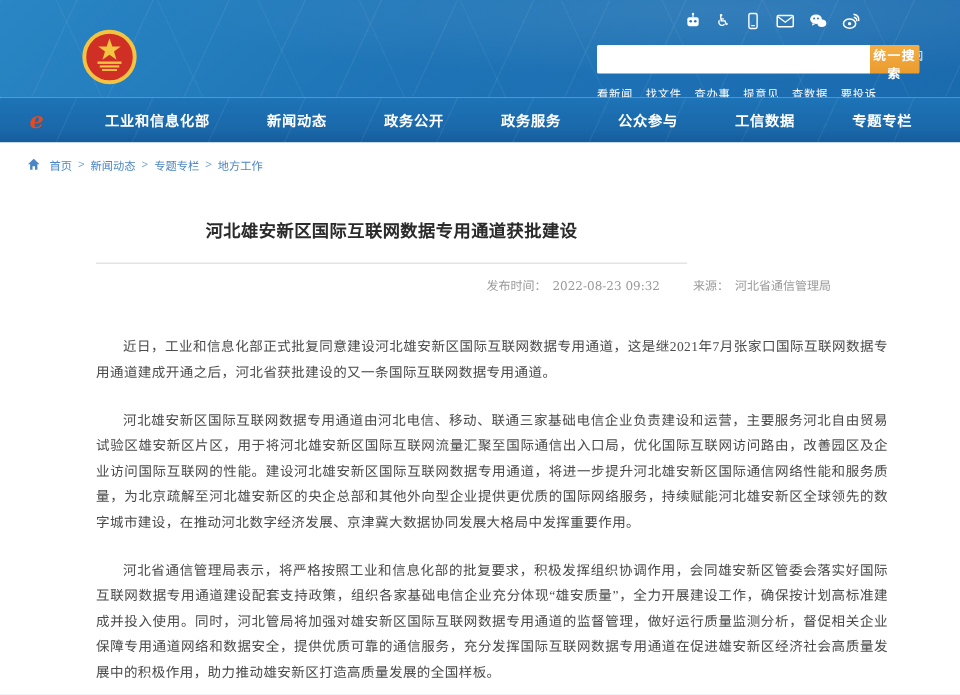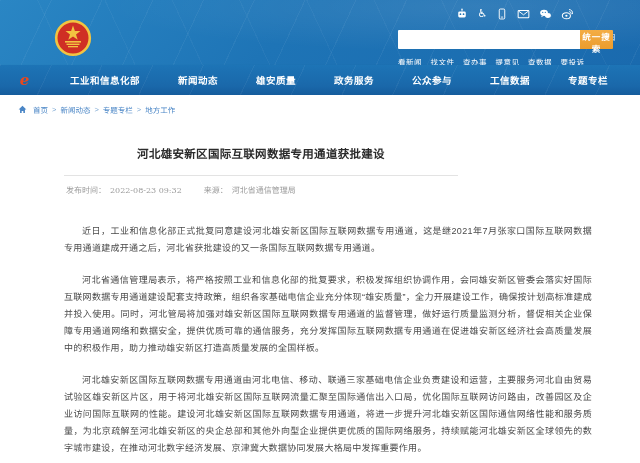--- a/index.html
+++ b/index.html
@@ -71,28 +71,28 @@
   .breadcrumb a { color:#4a86c6; text-decoration:none; }
   .breadcrumb .sep { color:#7aa6d2; }
   .breadcrumb svg { display:block; margin-right:2px; }
   .article { position:absolute; left:64px; top:0; width:528px; }
   .article-title {
     margin-top:50px; width:394px; text-align:center;
     font-size:11.5px; font-weight:bold; color:#2b2b2b; letter-spacing:0.3px;
   }
   .divider { margin-top:14px; width:394px; border:none; border-top:1px solid #e3e3e3; }
   .meta {
-    margin-top:8px; width:492px; text-align:left;
+    margin-top:8px; width:492px; text-align:right;
     font-size:8px; color:#9a9a9a; font-family:"DejaVu Serif", serif;
   }
   .meta span { margin:0 2px; }
   .meta .gap { display:inline-block; width:14px; }
   .body-text { margin-top:28px; }
   .body-text p {
-    font-family:Liberation Sans, sans-serif;
+    font-family:Liberation Serif, serif;
     font-size:9px; color:#4a4a4a; line-height:17px;
     text-align:justify; text-indent:2em; margin-bottom:15px;
     letter-spacing:0.3px;
   }
 </style>
 </head>
 <body>
 
 <div class="page">
 
@@ -172,21 +172,21 @@
       <a href="#">查数据</a>
       <a href="#">要投诉</a>
     </div>
   </div>
 
   <div class="nav">
     <div class="texture"></div>
     <span class="e-logo">e</span>
     <a href="#">工业和信息化部</a>
     <a href="#">新闻动态</a>
-    <a href="#">雄安质量</a>
+    <a href="#">政务公开</a>
     <a href="#">政务服务</a>
     <a href="#">公众参与</a>
     <a href="#">工信数据</a>
     <a href="#">专题专栏</a>
   </div>
 
   <div class="content">
 
     <div class="breadcrumb">
       <span>
@@ -204,19 +204,19 @@
     </div>
 
     <div class="article">
       <h1 class="article-title">河北雄安新区国际互联网数据专用通道获批建设</h1>
       <hr class="divider">
       <div class="meta">
         <span>发布时间：</span><span>2022-08-23 09:32</span><span class="gap"></span><span>来源：</span><span>河北省通信管理局</span>
       </div>
       <div class="body-text">
         <p>近日，工业和信息化部正式批复同意建设河北雄安新区国际互联网数据专用通道，这是继2021年7月张家口国际互联网数据专用通道建成开通之后，河北省获批建设的又一条国际互联网数据专用通道。</p>
+        <p>河北雄安新区国际互联网数据专用通道由河北电信、移动、联通三家基础电信企业负责建设和运营，主要服务河北自由贸易试验区雄安新区片区，用于将河北雄安新区国际互联网流量汇聚至国际通信出入口局，优化国际互联网访问路由，改善园区及企业访问国际互联网的性能。建设河北雄安新区国际互联网数据专用通道，将进一步提升河北雄安新区国际通信网络性能和服务质量，为北京疏解至河北雄安新区的央企总部和其他外向型企业提供更优质的国际网络服务，持续赋能河北雄安新区全球领先的数字城市建设，在推动河北数字经济发展、京津冀大数据协同发展大格局中发挥重要作用。</p>
         <p>河北省通信管理局表示，将严格按照工业和信息化部的批复要求，积极发挥组织协调作用，会同雄安新区管委会落实好国际互联网数据专用通道建设配套支持政策，组织各家基础电信企业充分体现“雄安质量”，全力开展建设工作，确保按计划高标准建成并投入使用。同时，河北管局将加强对雄安新区国际互联网数据专用通道的监督管理，做好运行质量监测分析，督促相关企业保障专用通道网络和数据安全，提供优质可靠的通信服务，充分发挥国际互联网数据专用通道在促进雄安新区经济社会高质量发展中的积极作用，助力推动雄安新区打造高质量发展的全国样板。</p>
-        <p>河北雄安新区国际互联网数据专用通道由河北电信、移动、联通三家基础电信企业负责建设和运营，主要服务河北自由贸易试验区雄安新区片区，用于将河北雄安新区国际互联网流量汇聚至国际通信出入口局，优化国际互联网访问路由，改善园区及企业访问国际互联网的性能。建设河北雄安新区国际互联网数据专用通道，将进一步提升河北雄安新区国际通信网络性能和服务质量，为北京疏解至河北雄安新区的央企总部和其他外向型企业提供更优质的国际网络服务，持续赋能河北雄安新区全球领先的数字城市建设，在推动河北数字经济发展、京津冀大数据协同发展大格局中发挥重要作用。</p>
       </div>
     </div>
   </div>
 
 </div>
 
 </body></html>

